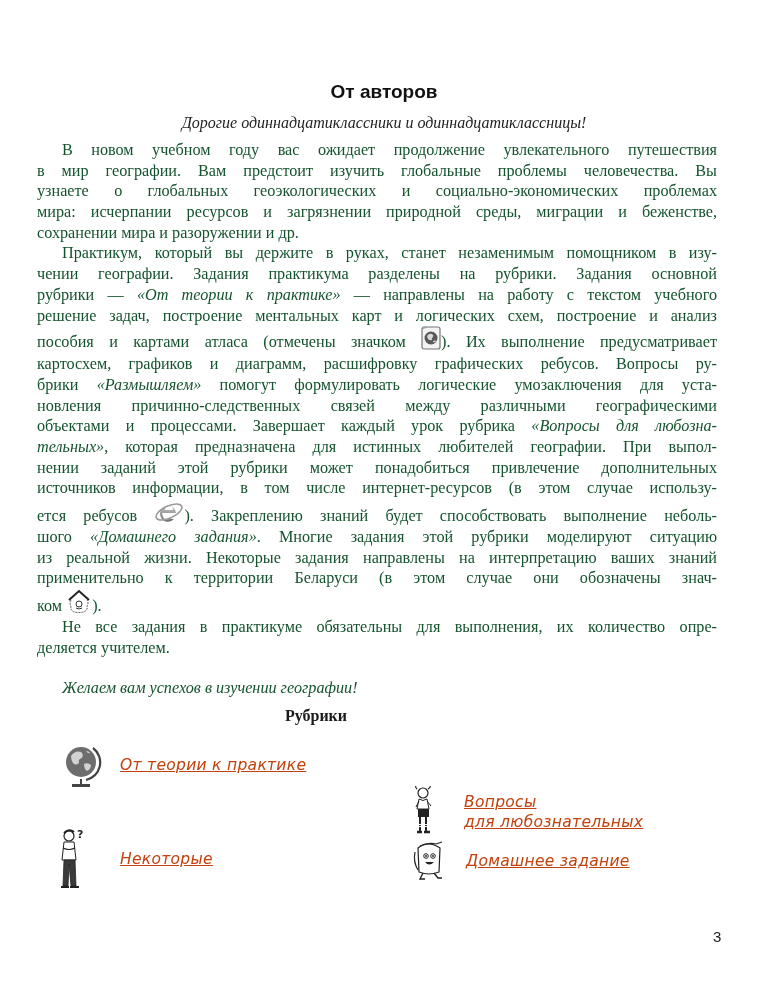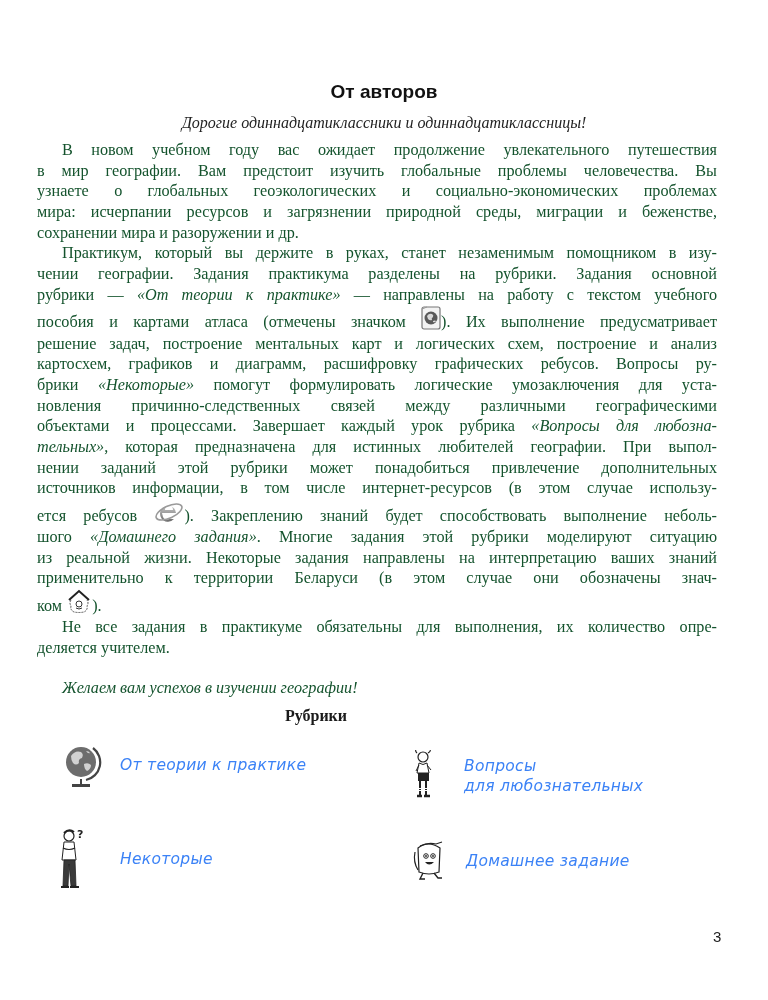--- a/index.html
+++ b/index.html
@@ -26,22 +26,22 @@
     .line.indent { padding-left: 25px; }
     .line.wish { margin-top: 20px; padding-left: 25px; font-style: italic; text-align-last: left; }
     .it { font-style: italic; }
     .inline-icon { display: inline-block; vertical-align: middle; }
     .rubrics-title {
       position: absolute; left: 0; width: 632px; top: 707px; text-align: center;
       font-family: "Liberation Serif", serif; font-weight: bold; font-size: 16px; color: #1a1a1a;
     }
     .rubric { position: absolute; display: flex; align-items: center; }
     .rubric-label {
-      font-family: "DejaVu Sans", sans-serif; font-style: oblique; font-size: 15.5px; color: #3b82f6;
-      letter-spacing: 0.3px; line-height: 20px;
+      font-family: "DejaVu Sans", sans-serif; font-style: oblique; font-size: 15.5px; color: #c2410c;
+      letter-spacing: 0.3px; line-height: 20px; text-decoration: underline;
     }
     .page-number {
       position: absolute; left: 713px; top: 928px; font-family: "Liberation Sans", sans-serif;
       font-size: 15px; color: #222;
     }
   </style>
 </head>
 <body>
 
 <div class="page">
@@ -51,30 +51,30 @@
 
   <div class="body-text">
     <span class="line indent">В новом учебном году вас ожидает продолжение увлекательного путешествия</span>
     <span class="line">в мир географии. Вам предстоит изучить глобальные проблемы человечества. Вы</span>
     <span class="line">узнаете о глобальных геоэкологических и социально-экономических проблемах</span>
     <span class="line">мира: исчерпании ресурсов и загрязнении природной среды, миграции и беженстве,</span>
     <span class="line last">сохранении мира и разоружении и др.</span>
     <span class="line indent">Практикум, который вы держите в руках, станет незаменимым помощником в изу-</span>
     <span class="line">чении географии. Задания практикума разделены на рубрики. Задания основной</span>
     <span class="line"><span>рубрики — </span><span class="it">«От теории к практике»</span><span> — направлены на работу с текстом учебного</span></span>
+    <span class="line">решение задач, построение ментальных карт и логических схем, построение и анализ</span>
     <span class="line tall"><span>пособия и картами атласа (отмечены значком </span><span class="inline-icon"><svg width="20" height="24" viewBox="0 0 20 24">
             <rect x="1" y="1" width="18" height="22" rx="2" fill="#f3f3f3" stroke="#777" stroke-width="1.2"></rect>
             <path d="M1 3 L6 1" stroke="#999" stroke-width="1"></path>
             <circle cx="10" cy="12" r="6.5" fill="#5a5a5a"></circle>
             <path d="M6 10 q2 -3 5 -2 q2 1 1 3 q-2 1 -1 3 q-2 1 -4 -1z" fill="#d8d8d8"></path>
             <path d="M12 15 q2 -1 3 0 q-1 2 -3 1z" fill="#d8d8d8"></path>
           </svg></span><span>). Их выполнение предусматривает</span></span>
-    <span class="line">решение задач, построение ментальных карт и логических схем, построение и анализ</span>
     <span class="line">картосхем, графиков и диаграмм, расшифровку графических ребусов. Вопросы ру-</span>
-    <span class="line"><span>брики </span><span class="it">«Некоторые»</span><span> помогут формулировать логические умозаключения для уста-</span></span>
+    <span class="line"><span>брики </span><span class="it">«Размышляем»</span><span> помогут формулировать логические умозаключения для уста-</span></span>
     <span class="line">новления причинно-следственных связей между различными географическими</span>
     <span class="line"><span>объектами и процессами. Завершает каждый урок рубрика </span><span class="it">«Вопросы для любозна-</span></span>
     <span class="line"><span class="it">тельных»</span><span>, которая предназначена для истинных любителей географии. При выпол-</span></span>
     <span class="line">нении заданий этой рубрики может понадобиться привлечение дополнительных</span>
     <span class="line">источников информации, в том числе интернет-ресурсов (в этом случае использу-</span>
     <span class="line tall"><span>ется ребусов </span><span class="inline-icon"><svg width="30" height="26" viewBox="0 0 30 26">
             <defs>
               <linearGradient id="eg" x1="0" y1="0" x2="0" y2="1">
                 <stop offset="0" stop-color="#c8c8c8"></stop>
                 <stop offset="1" stop-color="#6a6a6a"></stop>
@@ -107,21 +107,21 @@
         <path d="M22 22 q4 -2 7 1 q0 4 -4 6 q-3 -2 -3 -7z" fill="#d2d2d2"></path>
         <path d="M24 9 q3 0 4 2 q-2 1 -4 -2z" fill="#d2d2d2"></path>
         <path d="M31 6 A18 18 0 0 1 24 38" fill="none" stroke="#444" stroke-width="2.2"></path>
         <line x1="19" y1="37" x2="19" y2="42" stroke="#444" stroke-width="2"></line>
         <rect x="10" y="42" width="18" height="3" fill="#444"></rect>
       </svg>
     </span>
     <span class="rubric-label" style="margin-left:16px;">От теории к практике</span>
   </div>
 
-  <div class="rubric" style="left:412px; top:750px;">
+  <div class="rubric" style="left:412px; top:786px;">
     <span style="width:24px; height:52px; display:inline-block;">
       <svg width="24" height="52" viewBox="0 0 24 52">
         <circle cx="11" cy="7" r="5" fill="#fff" stroke="#222" stroke-width="1.2"></circle>
         <path d="M5 3 q-2 -2 -1 -3 M16 3 q3 -2 2 -3" stroke="#222" stroke-width="1.2" fill="none"></path>
         <path d="M7 13 q4 3 8 0 l2 10 l-12 0z" fill="#fff" stroke="#222" stroke-width="1"></path>
         <path d="M7 15 l-3 6 M15 15 l4 5" stroke="#222" stroke-width="1"></path>
         <rect x="6" y="23" width="11" height="8" fill="#222"></rect>
         <path d="M8 31 l0 14 M14 31 l0 14" stroke="#222" stroke-width="2"></path>
         <path d="M8 38 l0 3 M14 38 l0 3" stroke="#fff" stroke-width="2" stroke-dasharray="1 1"></path>
         <path d="M5 46 l5 0 M12 46 l6 0" stroke="#222" stroke-width="2.5"></path>

